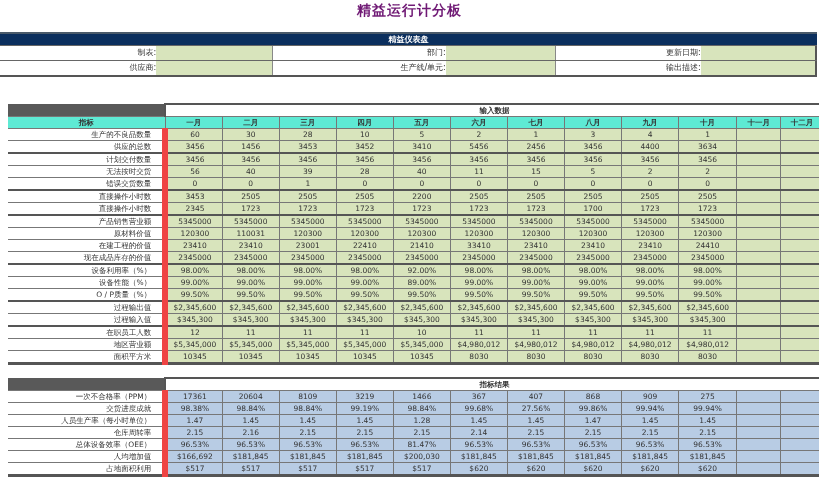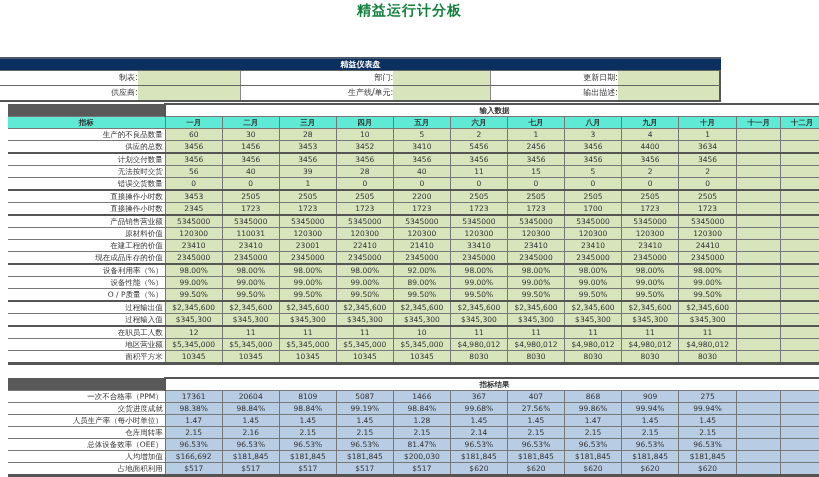--- a/index.html
+++ b/index.html
@@ -1,36 +1,36 @@
 <!DOCTYPE html>
 <html><head>
 <meta charset="utf-8">
 <style>
   html, body { margin: 0; padding: 0; background: #ffffff; }
   body { width: 819px; height: 477px; position: relative; overflow: hidden;
          font-family: "DejaVu Sans", "Liberation Sans", sans-serif; color: #333; }
   .title { position: absolute; left: 0; top: 2px; width: 819px; text-align: center;
-           font-size: 14px; font-weight: bold; color: #15803d; letter-spacing: 1px; }
+           font-size: 14px; font-weight: bold; color: #701a75; letter-spacing: 1px; }
 
   
-  .dash { position: absolute; left: 0; top: 57px; width: 721px; border-bottom: 2px solid #555; }
+  .dash { position: absolute; left: 0; top: 32px; width: 817px; border-bottom: 2px solid #555; }
   .dash-head { height: 11px; background: #0b2f5e; border-top: 2px solid #4a5a6a;
                color: #fff; font-size: 8px; font-weight: bold; text-align: center; line-height: 11px; }
   .dash-row { display: flex; height: 14px; border-top: 1px solid #666; font-size: 8px; line-height: 14px; }
   .dash-row .lab { text-align: right; padding-right: 0; box-sizing: border-box; }
   .dash-row .val { background: #d8e4bc; }
   .d1 { width: 157px; } .d2 { width: 116px; border-right: 1px solid #888; }
   .d3 { width: 110px; }
   .d5 { width: 145px; }
 
   
   .tbl { position: absolute; left: 8px; width: 817px; border-collapse: collapse; table-layout: fixed; }
   .tbl td { padding: 0; height: 11px; font-size: 7.5px; line-height: 11px; text-align: center;
             border: 1px solid #777; white-space: nowrap; overflow: hidden; }
-  .tbl td.lab { text-align: right; padding-right: 2px; border-left: none; border-right: 1px solid #ef4444; margin-left: 48px; }
+  .tbl td.lab { text-align: right; padding-right: 11px; border-left: none; border-right: 6px solid #ef4444; margin-left: 48px; }
   .tbl td.green { background: #d8e4bc; }
   .tbl td.blue { background: #b8cce4; }
   .tbl tr.sec-head td { height: 10px; }
   .tbl td.dark { background: #595959; border: none; }
   .tbl td.sectitle { background: #fff; border: 2px solid #555; border-bottom: 1px solid #777;
                      font-weight: bold; font-size: 7.5px; }
   .tbl tr.colhead td { font-weight: bold; background: #5eead4; height: 10px; }
   .tbl tr.thick td { border-top: 2px solid #555; }
   .tbl tr.last td { border-bottom: 3px solid #555; }
   .tbl td.rend { border-right: 2px solid #555; }
@@ -403,21 +403,21 @@
   <tbody id="result-body">
       <tr class="sec-head">
         <td class="dark"></td>
         <td class="sectitle" colspan="12">指标结果</td>
       </tr>
       <tr class="">
         <td class="lab">一次不合格率（PPM）</td>
         <td class="blue">17361</td>
         <td class="blue">20604</td>
         <td class="blue">8109</td>
-        <td class="blue">5087</td>
+        <td class="blue">3219</td>
         <td class="blue">1466</td>
         <td class="blue">367</td>
         <td class="blue">407</td>
         <td class="blue">868</td>
         <td class="blue">909</td>
         <td class="blue">275</td>
         <td class="blue"></td>
         <td class="blue rend"></td>
       </tr>
       <tr class="">

